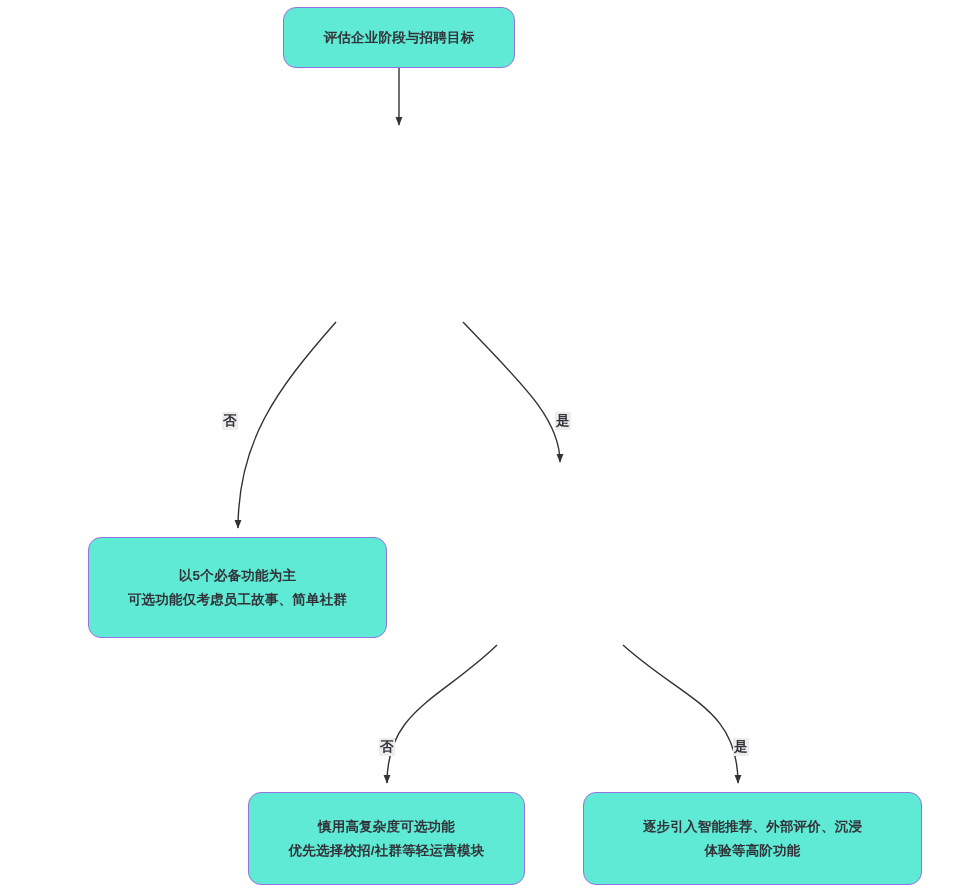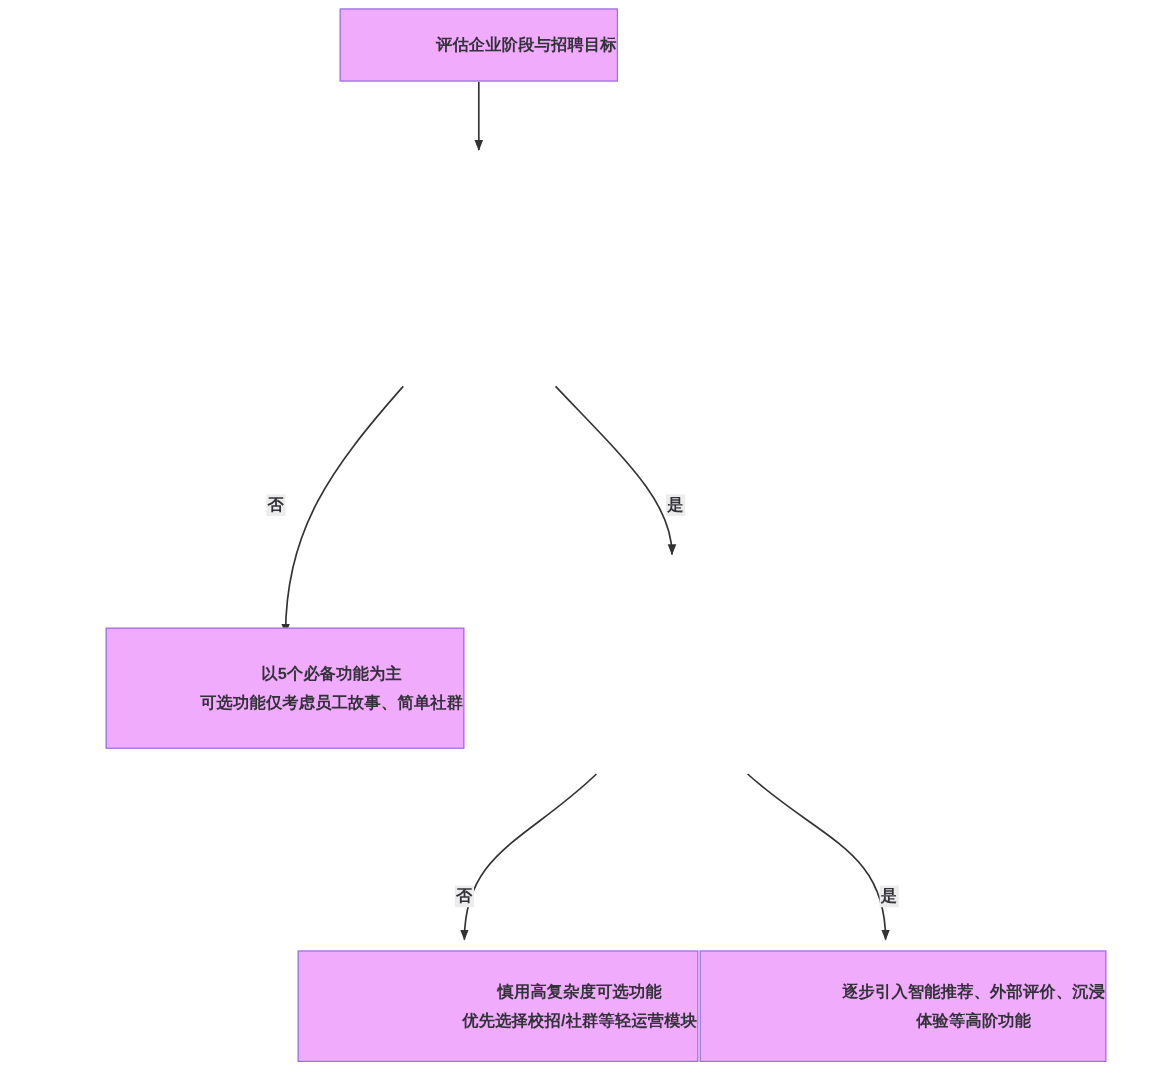--- a/index.html
+++ b/index.html
@@ -28,24 +28,23 @@
   }
   .node {
     position: absolute;
     box-sizing: border-box;
     display: flex;
     align-items: center;
     justify-content: center;
     text-align: center;
   }
   .node-rect {
-    background: #f0abfc;
+    background: #5eead4;
     border: 1.3px solid #9672e0;
-    border-radius: 0;
-    justify-content: flex-end;
+    border-radius: 13px;
   }
   .node-label {
     position: relative;
     z-index: 3;
     font-size: 13.5px;
     font-weight: bold;
     color: #333238;
     line-height: 1.72;
     white-space: pre-line;
     letter-spacing: 0.2px;
@@ -111,35 +110,35 @@
 
 
   <div class="edge-label" style="left:222px; top:412px;">
     <span>否</span>
   </div>
 
   <div class="edge-label" style="left:555px; top:412px;">
     <span>是</span>
   </div>
 
-  <div class="node node-rect" style="left:88px; top:523px; width:299px; height:101px;">
+  <div class="node node-rect" style="left:88px; top:537px; width:299px; height:101px;">
     <span class="node-label">以5个必备功能为主
 可选功能仅考虑员工故事、简单社群</span>
   </div>
 
 
   <div class="edge-label" style="left:379px; top:738px;">
     <span>否</span>
   </div>
 
   <div class="edge-label" style="left:733px; top:738px;">
     <span>是</span>
   </div>
 
-  <div class="node node-rect" style="left:248px; top:792px; width:334px; height:93px;">
+  <div class="node node-rect" style="left:248px; top:792px; width:277px; height:93px;">
     <span class="node-label">慎用高复杂度可选功能
 优先选择校招/社群等轻运营模块</span>
   </div>
 
   <div class="node node-rect" style="left:583px; top:792px; width:339px; height:93px;">
     <span class="node-label">逐步引入智能推荐、外部评价、沉浸
 体验等高阶功能</span>
   </div>
 
 </div>

